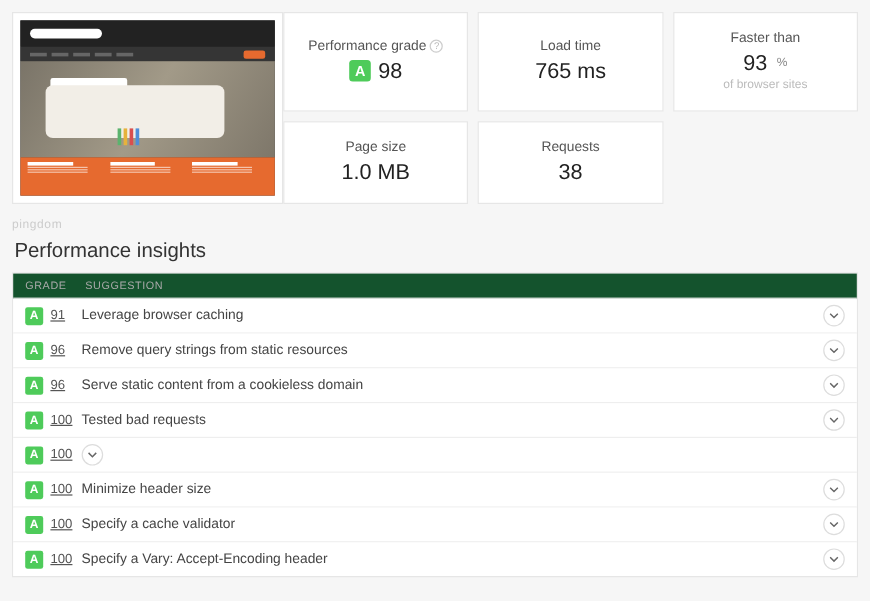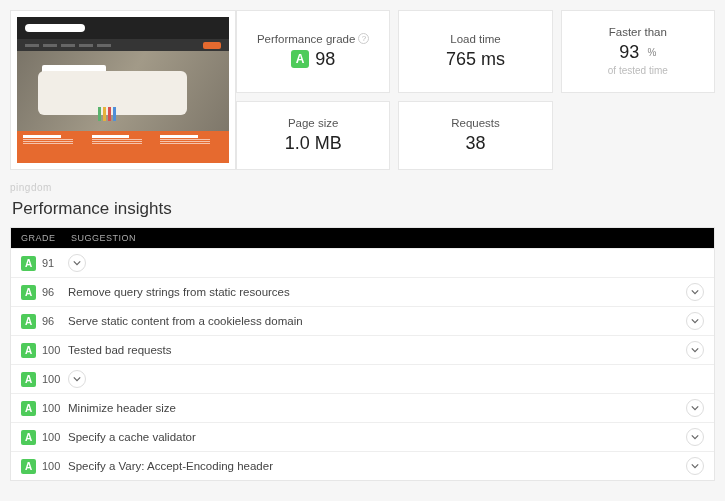--- a/index.html
+++ b/index.html
@@ -97,35 +97,35 @@
     text-align:left;font-size:10px;color:#ccc;margin:4px 2px 6px 0;letter-spacing:0.5px;
   }
   h2.insights-title{
     font-size:17px;font-weight:400;color:#333;margin:4px 0 8px 2px;
   }
   .table{
     border:1px solid #e6e6e6;
   }
   .thead{
     display:flex;align-items:center;padding:5px 10px;
-    font-size:9px;color:#aaa;letter-spacing:0.5px;background:#000000;
+    font-size:9px;color:#aaa;letter-spacing:0.5px;background:#14532d;
     border-bottom:1px solid #eee;
   }
   .thead .c1{width:50px;}
   .thead .c2{}
   .row{
     display:flex;align-items:center;padding:5px 10px;
     background:#fff;border-bottom:1px solid #eee;font-size:11.5px;color:#444;
   }
   .row:last-child{border-bottom:none;}
   .row .badge{
     width:15px;height:15px;border-radius:2px;background:#4ecb5a;color:#fff;
     font-size:10px;font-weight:600;display:flex;align-items:center;justify-content:center;
   }
-  .row .score{width:32px;padding-left:6px;font-size:11px;color:#555;}
+  .row .score{width:32px;padding-left:6px;font-size:11px;color:#555;text-decoration:underline;}
   .row .sugg{flex:1;}
   .row .expand{
     width:18px;height:18px;border:1px solid #ddd;border-radius:50%;
     display:flex;align-items:center;justify-content:center;
     font-size:9px;color:#666;background:#fff;
   }
 </style>
 </head>
 <body>
 
@@ -193,21 +193,21 @@
       <div class="label">Load time</div>
       <div class="value">765 ms</div>
     </div>
 
     <div class="card">
       <div class="label">Faster than</div>
       <div class="value">
         <span>93</span>
         <span class="unit">%</span>
       </div>
-      <div class="sub">of tested time</div>
+      <div class="sub">of browser sites</div>
     </div>
 
     <div class="card">
       <div class="label">Page size</div>
       <div class="value">1.0 MB</div>
     </div>
 
     <div class="card">
       <div class="label">Requests</div>
       <div class="value">38</div>
@@ -223,20 +223,21 @@
 
 <div class="table">
   <div class="thead">
     <span class="c1">GRADE</span>
     <span class="c2">SUGGESTION</span>
   </div>
   <div id="rows">
       <div class="row">
         <span class="badge">A</span>
         <span class="score">91</span>
+        <span class="sugg">Leverage browser caching</span>
         <span class="expand">
           <svg width="8" height="8" viewBox="0 0 10 10">
             <path d="M1 3 L5 7 L9 3" fill="none" stroke="#666" stroke-width="1.5"></path>
           </svg>
         </span>
       </div>
       <div class="row">
         <span class="badge">A</span>
         <span class="score">96</span>
         <span class="sugg">Remove query strings from static resources</span>

